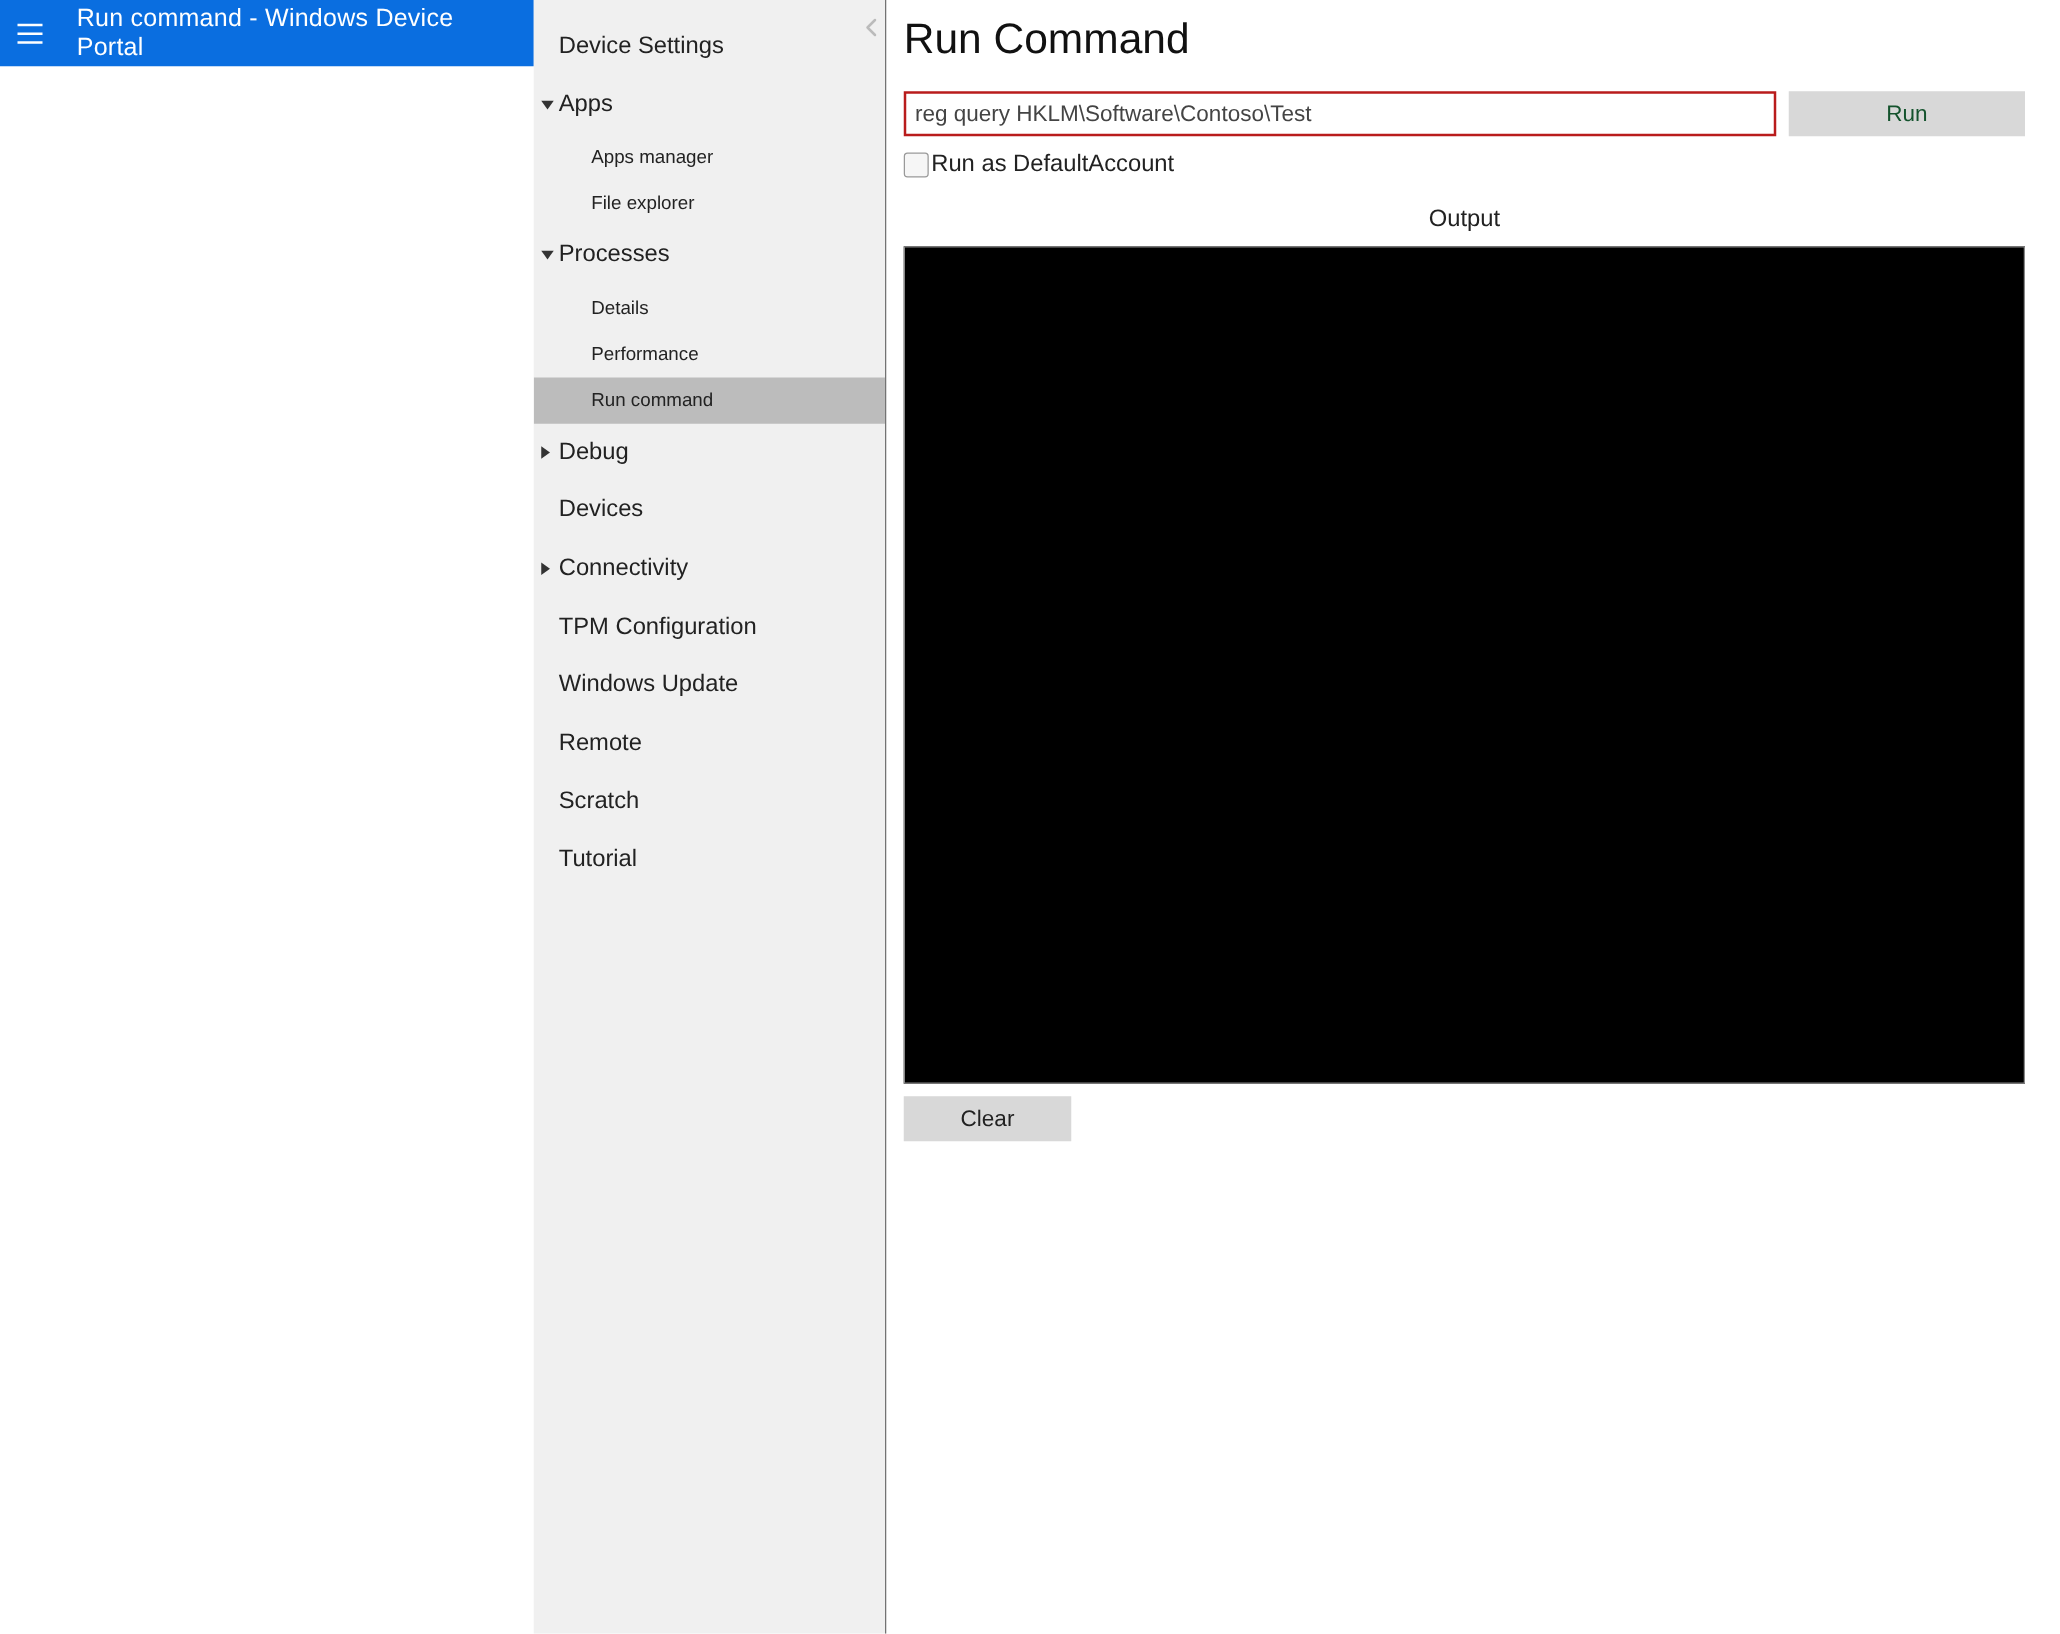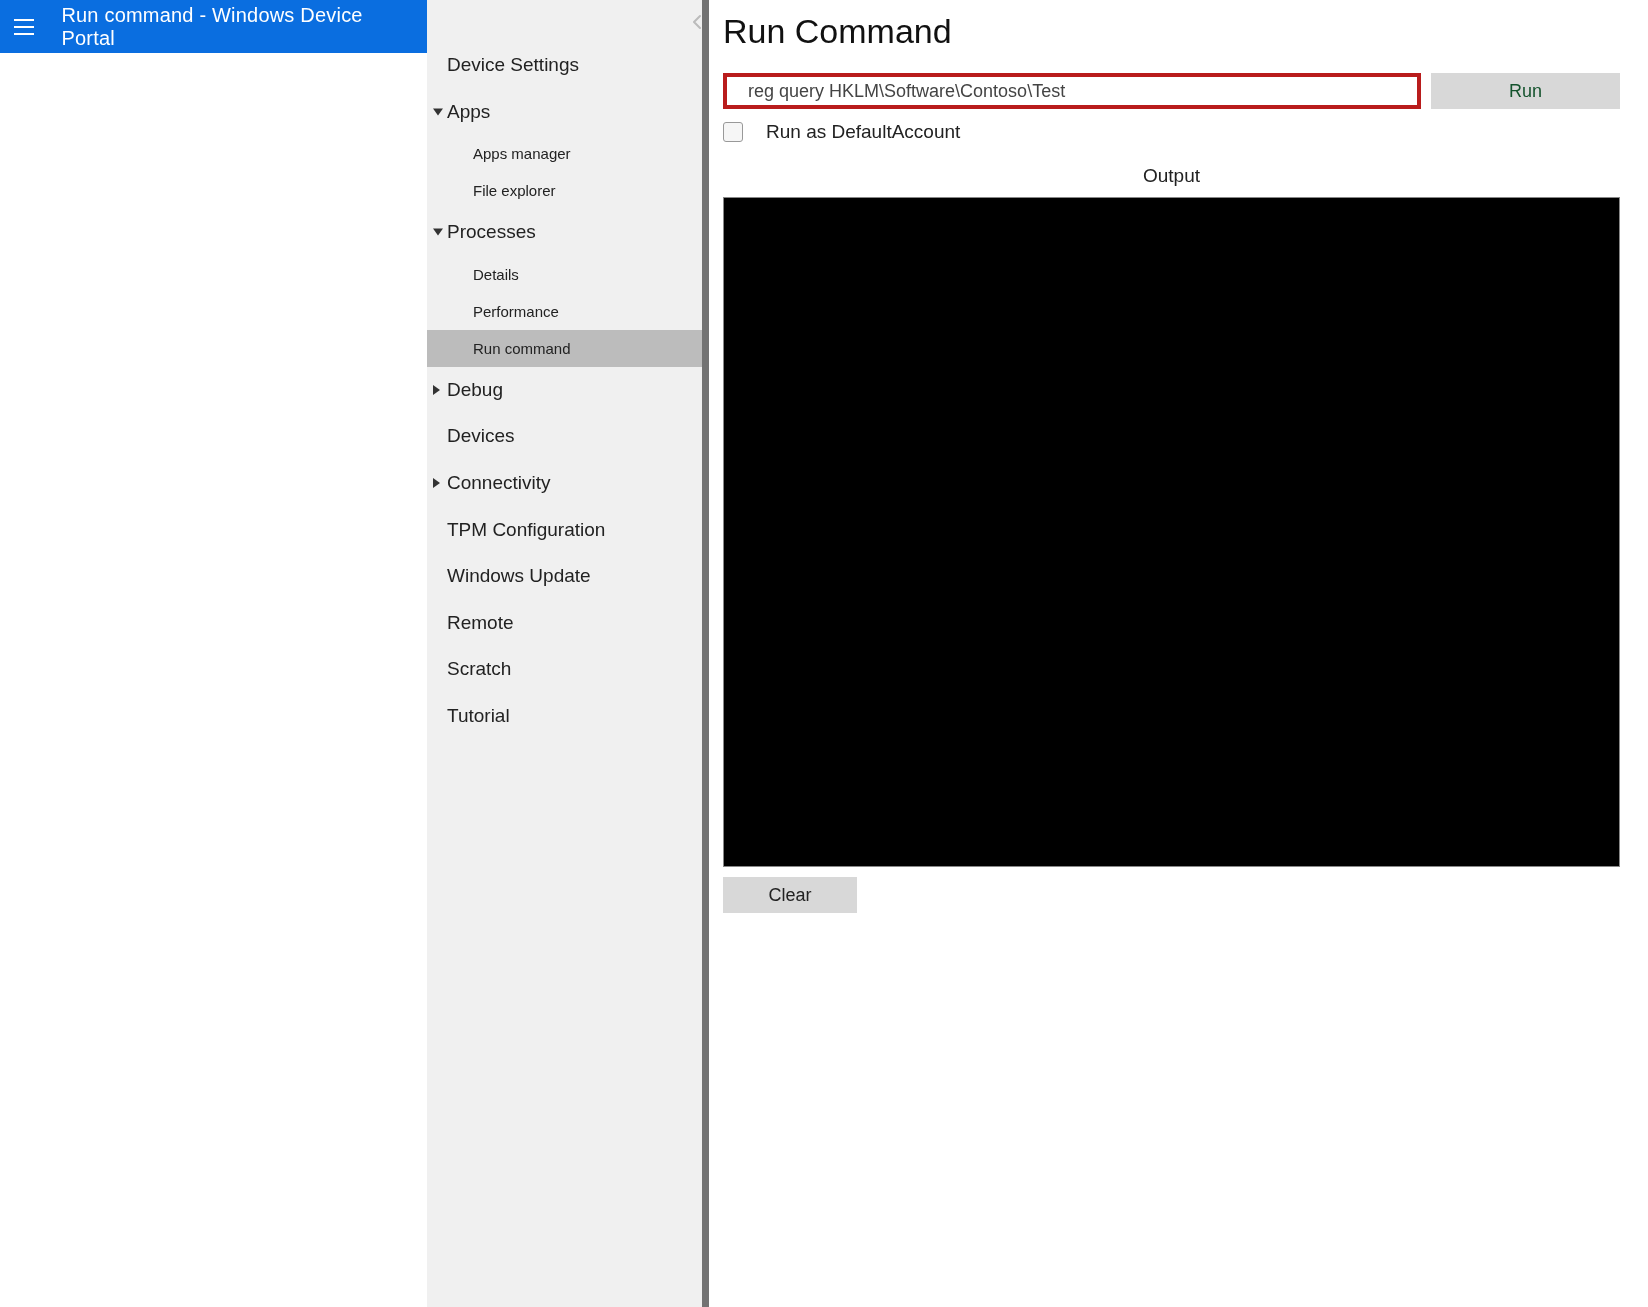--- a/index.html
+++ b/index.html
@@ -29,22 +29,22 @@
   .hamburger span {
     display: block; height: 2px; background: #fff; width: 20px;
   }
   .header-title { font-size: 20px; font-weight: 400; letter-spacing: 0.2px; }
   
   .body { flex: 1; display: flex; min-height: 0; position: relative; }
   
   .sidebar {
     width: 282px;
     background: #f0f0f0;
-    border-right: 7px solid #737373;
-    padding-top: 42px;
+    border-right: 1px solid #737373;
+    padding-top: 14px;
     overflow-y: auto;
     font-size: 19px;
   }
   .nav-item {
     padding: 10px 0 10px 20px;
     cursor: pointer;
     position: relative;
     color: #222;
     line-height: 1.4;
   }
@@ -101,41 +101,41 @@
     color: #111;
   }
   .cmd-row {
     display: flex;
     gap: 10px;
     margin-bottom: 12px;
   }
   .cmd-input {
     flex: 1;
     height: 36px;
-    border: 4px solid #b91c1c;
-    padding: 0 21px;
+    border: 2px solid #b91c1c;
+    padding: 0 7px;
     font-size: 18px;
     font-family: inherit;
     color: #444;
     background: #fff;
   }
   .run-btn {
     width: 189px;
     height: 36px;
     background: #d8d8d8;
     border: none;
     font-size: 18px;
     color: #14532d;
     cursor: pointer;
     font-family: inherit;
   }
   .run-as-row {
     display: flex;
     align-items: center;
-    gap: 23px;
+    gap: 2px;
     margin-bottom: 22px;
   }
   .checkbox {
     width: 20px; height: 20px;
     border: 1.5px solid #999;
     border-radius: 3px;
     background: #f6f6f6;
     cursor: pointer;
   }
   .run-as-label { font-size: 19px; color: #222; }

